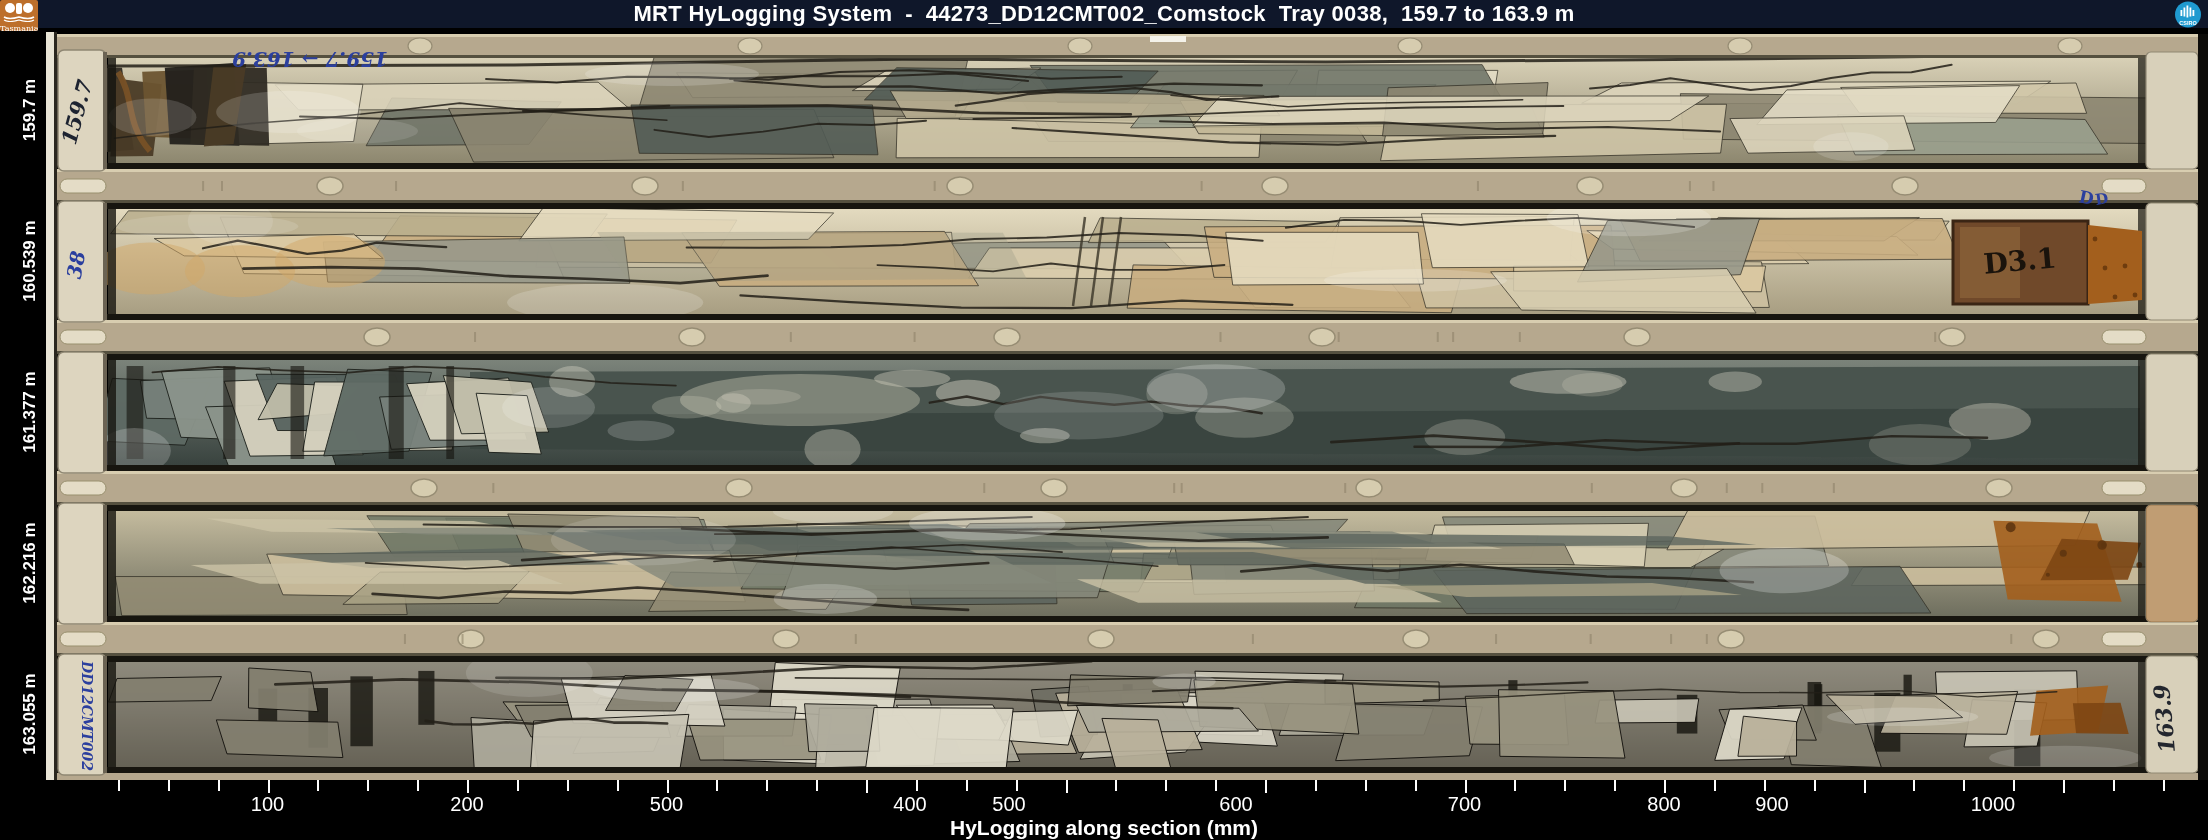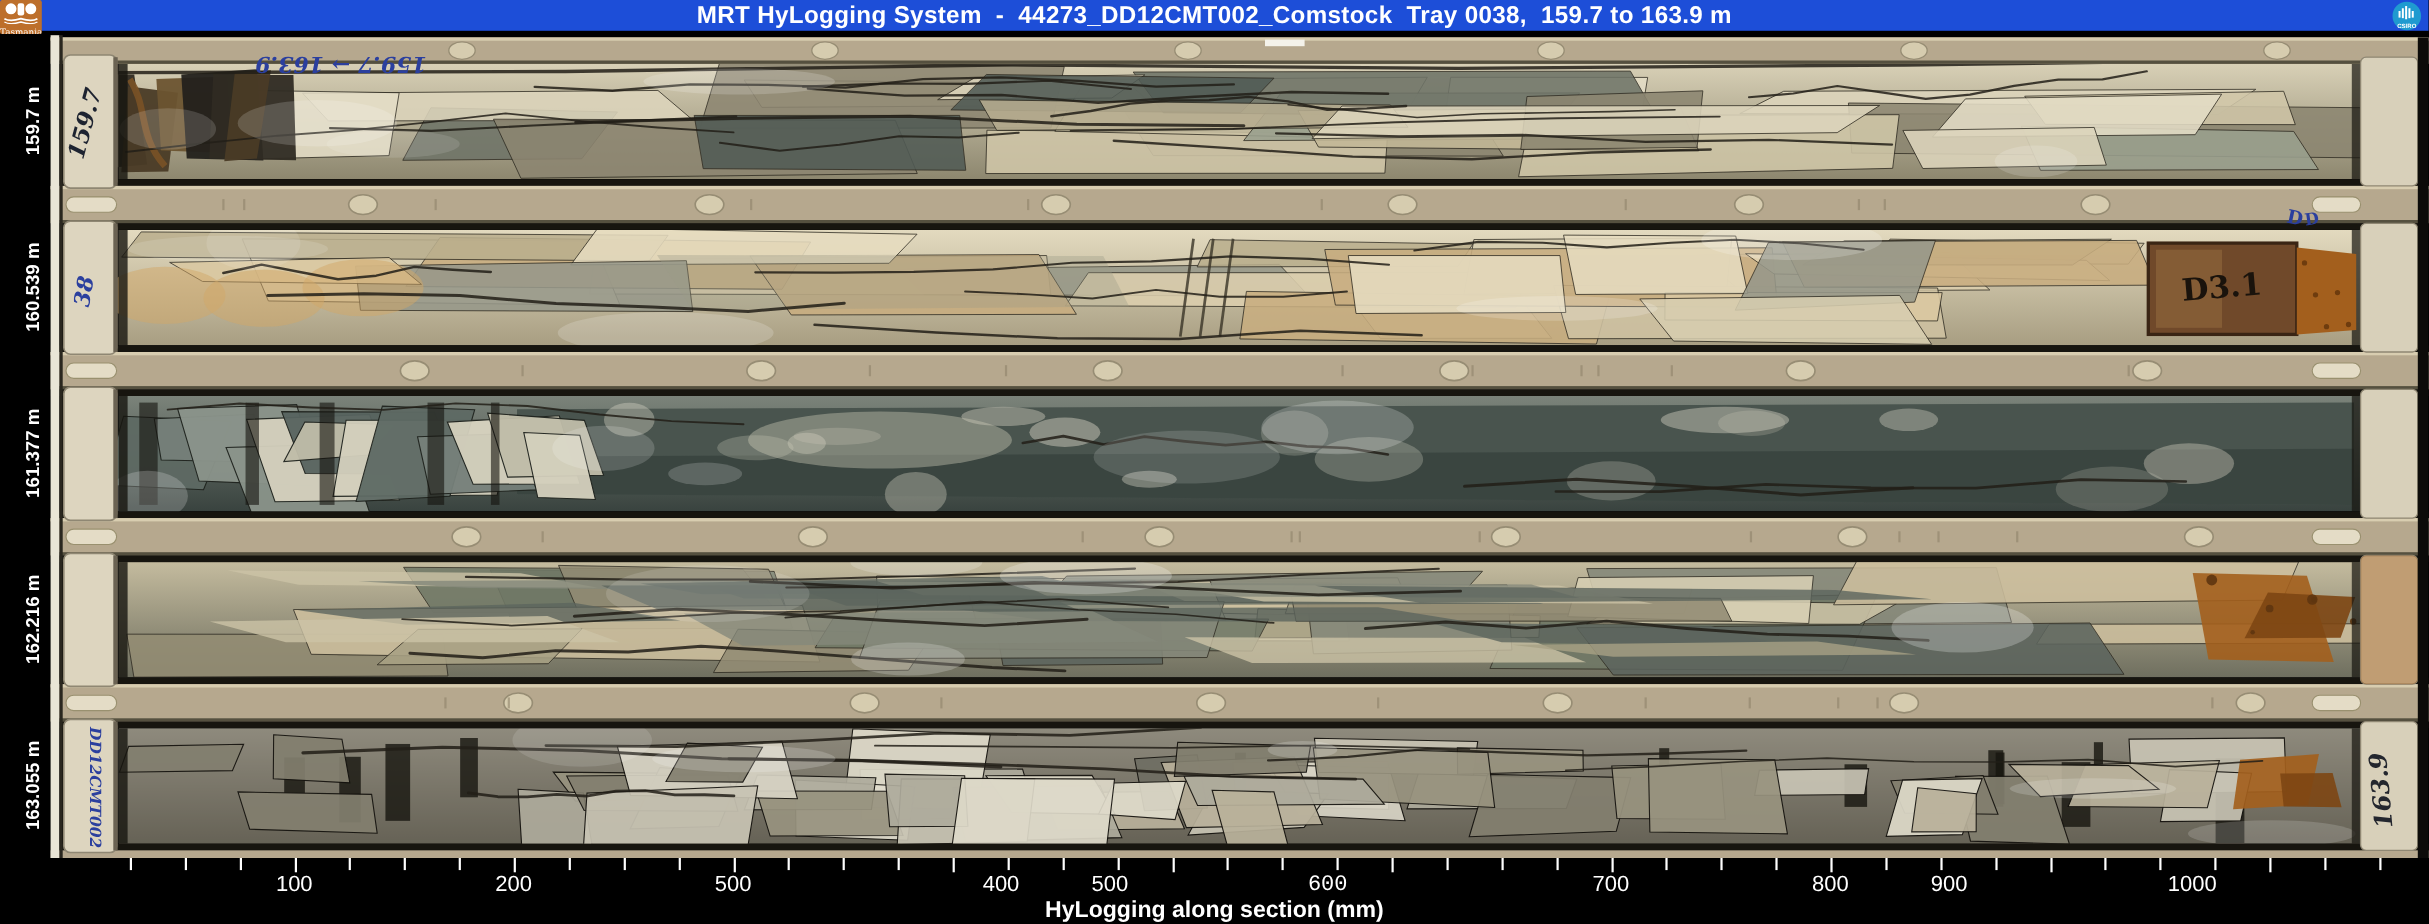--- a/index.html
+++ b/index.html
@@ -1,19 +1,19 @@
 <!DOCTYPE html>
 <html><head>
 <meta charset="utf-8">
 <style>
   html,body{margin:0;padding:0;background:#000;}
   .screen{position:relative;width:2208px;height:840px;background:#000;overflow:hidden;
           font-family:"Liberation Sans",sans-serif;}
   
-  .titlebar{position:absolute;top:0;left:0;width:100%;height:28px;background:#1d4ed8;
+  .titlebar{position:absolute;top:0;left:0;width:100%;height:28px;background:#0f172a;
             display:flex;align-items:center;justify-content:center;z-index:6;}
   .app-title{color:#fff;font-size:22px;font-weight:bold;white-space:pre;letter-spacing:.3px;line-height:28px;}
   .logo-left{position:absolute;top:0;left:0;width:38px;height:31px;background:#bd6f2b;
              border-radius:2px;z-index:7;overflow:hidden;text-align:center;}
   .logo-left .tas-text{display:block;color:#fff;font-family:"DejaVu Serif",serif;font-size:8px;
              line-height:9px;margin-top:-2px;}
   .logo-right{position:absolute;top:1px;right:5px;width:30px;height:27px;z-index:7;}
   
   .depth-label{position:absolute;width:140px;height:20px;left:-40px;color:#fff;font-size:17px;
                font-weight:bold;text-align:center;transform:rotate(-90deg);z-index:5;
@@ -599,21 +599,21 @@
         <div class="tick-label" style="left: 866px; margin-left: 44px;">400</div>
         <div class="tick" style="left: 915.875px; height: 11px;"></div>
         <div class="tick" style="left: 965.75px; height: 11px;"></div>
         <div class="tick" style="left: 1015.62px; height: 11px;"></div>
         <div class="tick" style="left: 1065.5px; height: 13px;"></div>
         <div class="tick-label" style="left: 1009px;">500</div>
         <div class="tick" style="left: 1115.38px; height: 11px;"></div>
         <div class="tick" style="left: 1165.25px; height: 11px;"></div>
         <div class="tick" style="left: 1215.12px; height: 11px;"></div>
         <div class="tick" style="left: 1265px; height: 13px;"></div>
-        <div class="tick-label" style="left: 1207px; font-family: Liberation Mono, monospace;">600</div>
+        <div class="tick-label" style="left: 1236px;">600</div>
         <div class="tick" style="left: 1314.88px; height: 11px;"></div>
         <div class="tick" style="left: 1364.75px; height: 11px;"></div>
         <div class="tick" style="left: 1414.62px; height: 11px;"></div>
         <div class="tick" style="left: 1464.5px; height: 13px;"></div>
         <div class="tick-label" style="left: 1464.5px;">700</div>
         <div class="tick" style="left: 1514.38px; height: 11px;"></div>
         <div class="tick" style="left: 1564.25px; height: 11px;"></div>
         <div class="tick" style="left: 1614.12px; height: 11px;"></div>
         <div class="tick" style="left: 1664px; height: 13px;"></div>
         <div class="tick-label" style="left: 1664px;">800</div>

